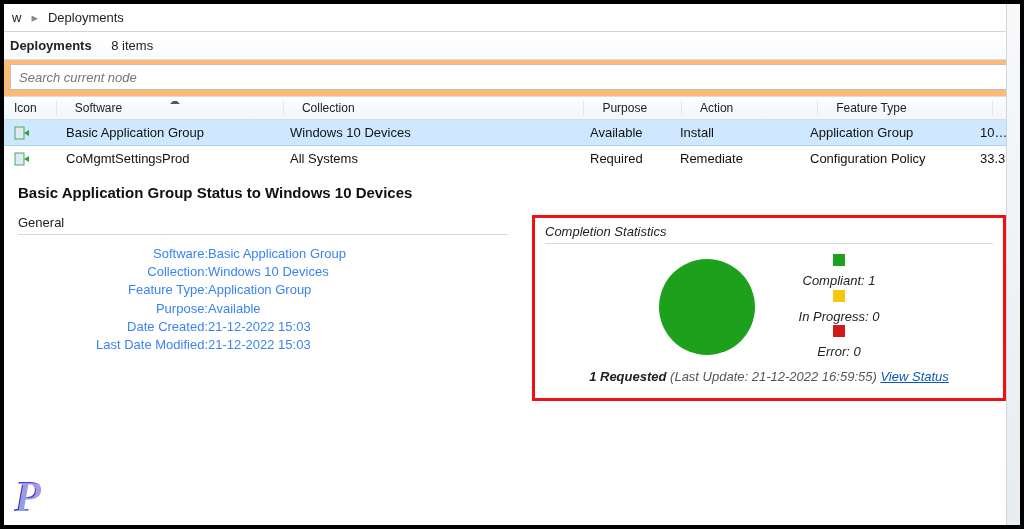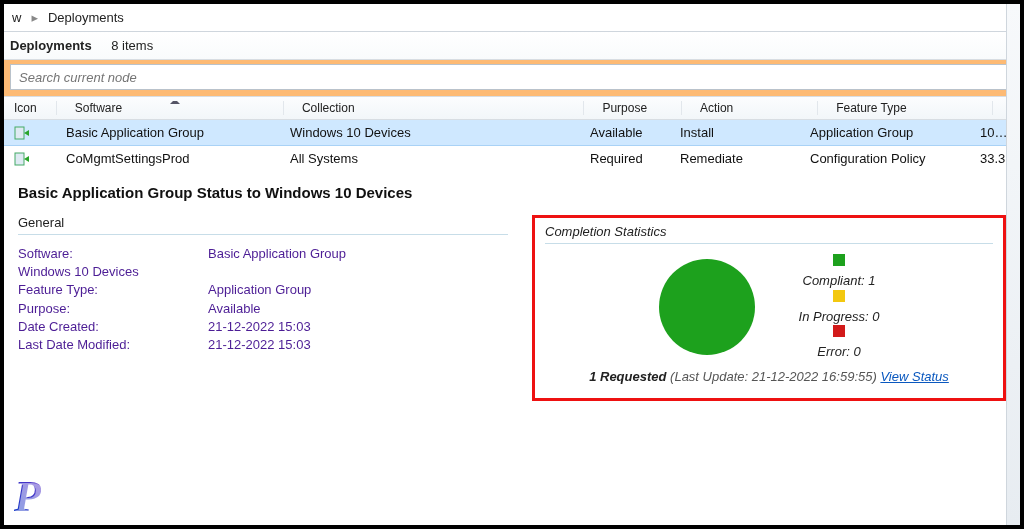--- a/index.html
+++ b/index.html
@@ -140,21 +140,22 @@
     font-size: 13px;
     color: #222;
     border-bottom: 1px solid #c7dde8;
     padding-bottom: 4px;
     margin-bottom: 10px;
   }
   .kv {
     display: flex;
     font-size: 13px;
     line-height: 1.4;
-    color: #4c1d95;
+    color: #3b82f6;
+    text-align: right;
   }
   .kv .k { width: 190px; }
   .kv .v {}
   
   .stats-body {
     display: flex;
     align-items: center;
     justify-content: center;
     gap: 44px;
     margin-top: 4px;
@@ -268,20 +269,21 @@
   <div class="detail-title">Basic Application Group Status to Windows 10 Devices</div>
 
   <div class="detail-cols">
     <div class="detail-left">
       <div class="section-head">General</div>
       <div class="kv">
           <div class="k">Software:</div>
           <div class="v">Basic Application Group</div>
         </div>
       <div class="kv">
+          <div class="k">Collection:</div>
           <div class="v">Windows 10 Devices</div>
         </div>
       <div class="kv">
           <div class="k">Feature Type:</div>
           <div class="v">Application Group</div>
         </div>
       <div class="kv">
           <div class="k">Purpose:</div>
           <div class="v">Available</div>
         </div>

